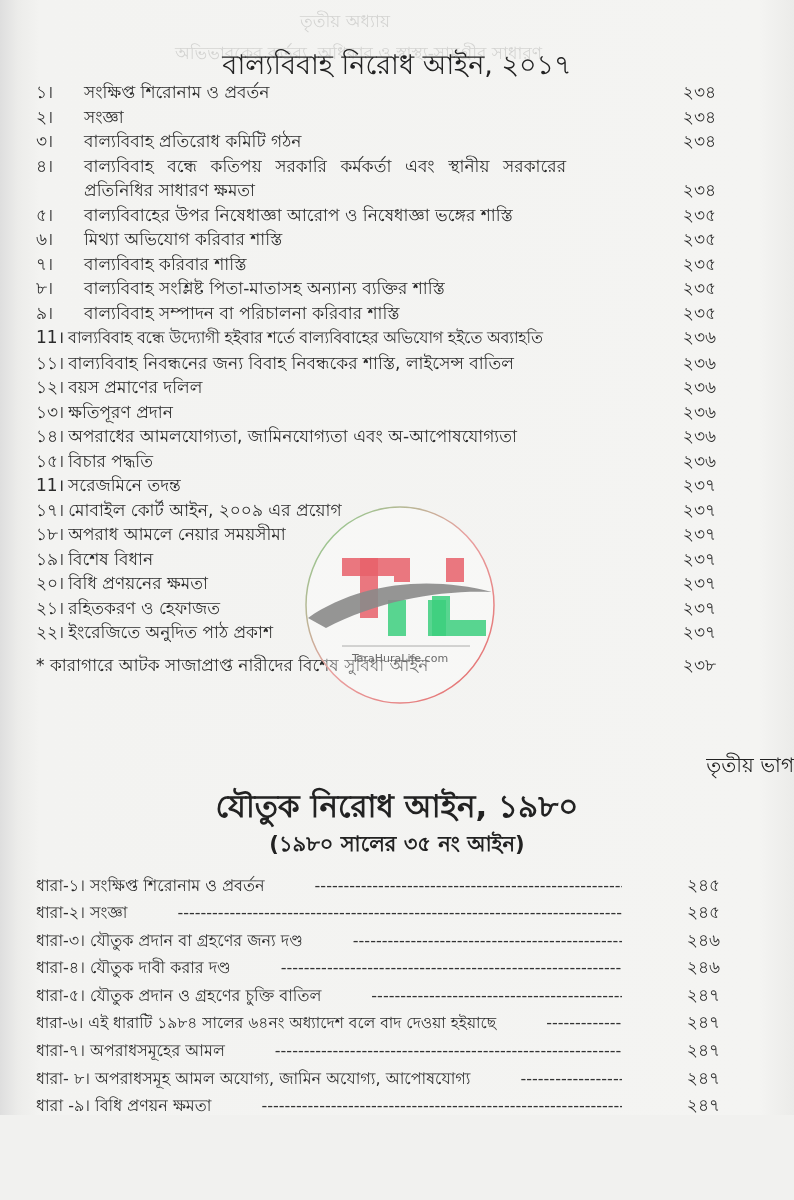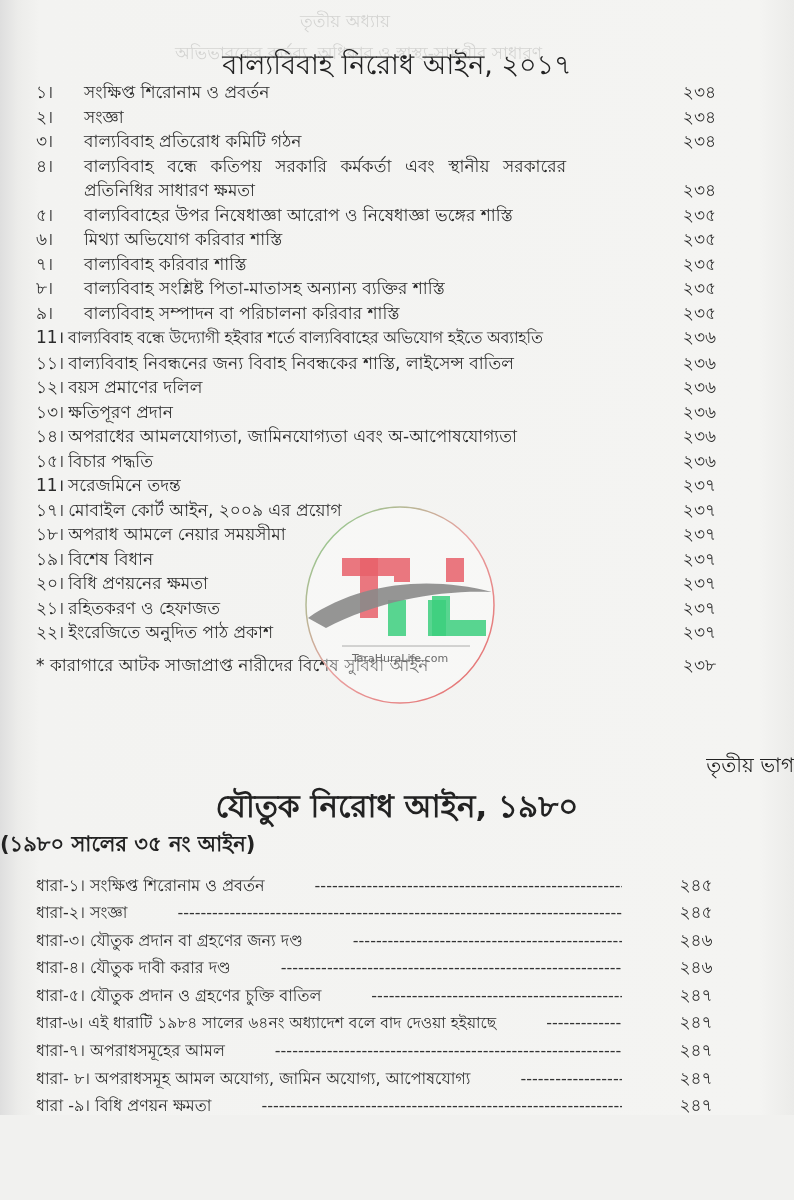--- a/index.html
+++ b/index.html
@@ -25,27 +25,27 @@
   .toc1 { position: absolute; left: 36px; width: 680px; top: 80px; }
   .row { display: flex; align-items: baseline; font-size: 17px; line-height: 24.5px; }
   .row .num { width: 48px; flex: none; }
   .row .label { flex: 1; }
   .row .page-no { width: 60px; text-align: right; flex: none; }
   .row.two-line { align-items: flex-end; }
   .row.star { margin-top: 8px; justify-content: flex-end; }
   .row.star .label { padding-left: 0; }
   .part-label { position: absolute; left: 0; width: 794px; top: 750px; text-align: right; font-size: 20px; color: #222; }
   .title2 { position: absolute; left: 0; width: 794px; top: 782px; text-align: center; font-size: 31px; color: #222; font-weight: bold; }
-  .subtitle2 { position: absolute; left: 0; width: 794px; top: 828px; text-align: left; font-size: 21px; color: #222; font-weight: bold; }
+  .subtitle2 { position: absolute; left: 0; width: 794px; top: 828px; text-align: center; font-size: 21px; color: #222; font-weight: bold; }
   .toc2 { position: absolute; left: 36px; width: 684px; top: 872px; }
   .row2 { display: flex; align-items: baseline; font-size: 16px; line-height: 27.4px; gap: 48px; }
   .row2 .dh { flex: none; white-space: nowrap; }
   .row2 .dots { flex: 1; overflow: hidden; white-space: nowrap; color: #333; letter-spacing: 0px; margin: 0 2px; }
   .row2 .dots::after { content: "------------------------------------------------------------------------------------------------------------------------"; }
-  .row2 .page-no { width: 48px; text-align: center; flex: none; font-size: 17px; }
+  .row2 .page-no { width: 48px; text-align: right; flex: none; font-size: 17px; }
   .watermark { position: absolute; left: 300px; top: 500px; width: 200px; height: 210px; }
 </style>
 </head>
 <body>
 
 <div class="page">
 
   <div class="bleed" style="left:300px; top:8px;">তৃতীয় অধ্যায়</div>
   <div class="bleed" style="left:175px; top:40px;">অভিভাবকের কর্তব্য, অধিকার ও স্বাস্থ্য-সামগ্রীর সাধারণ</div>
 

